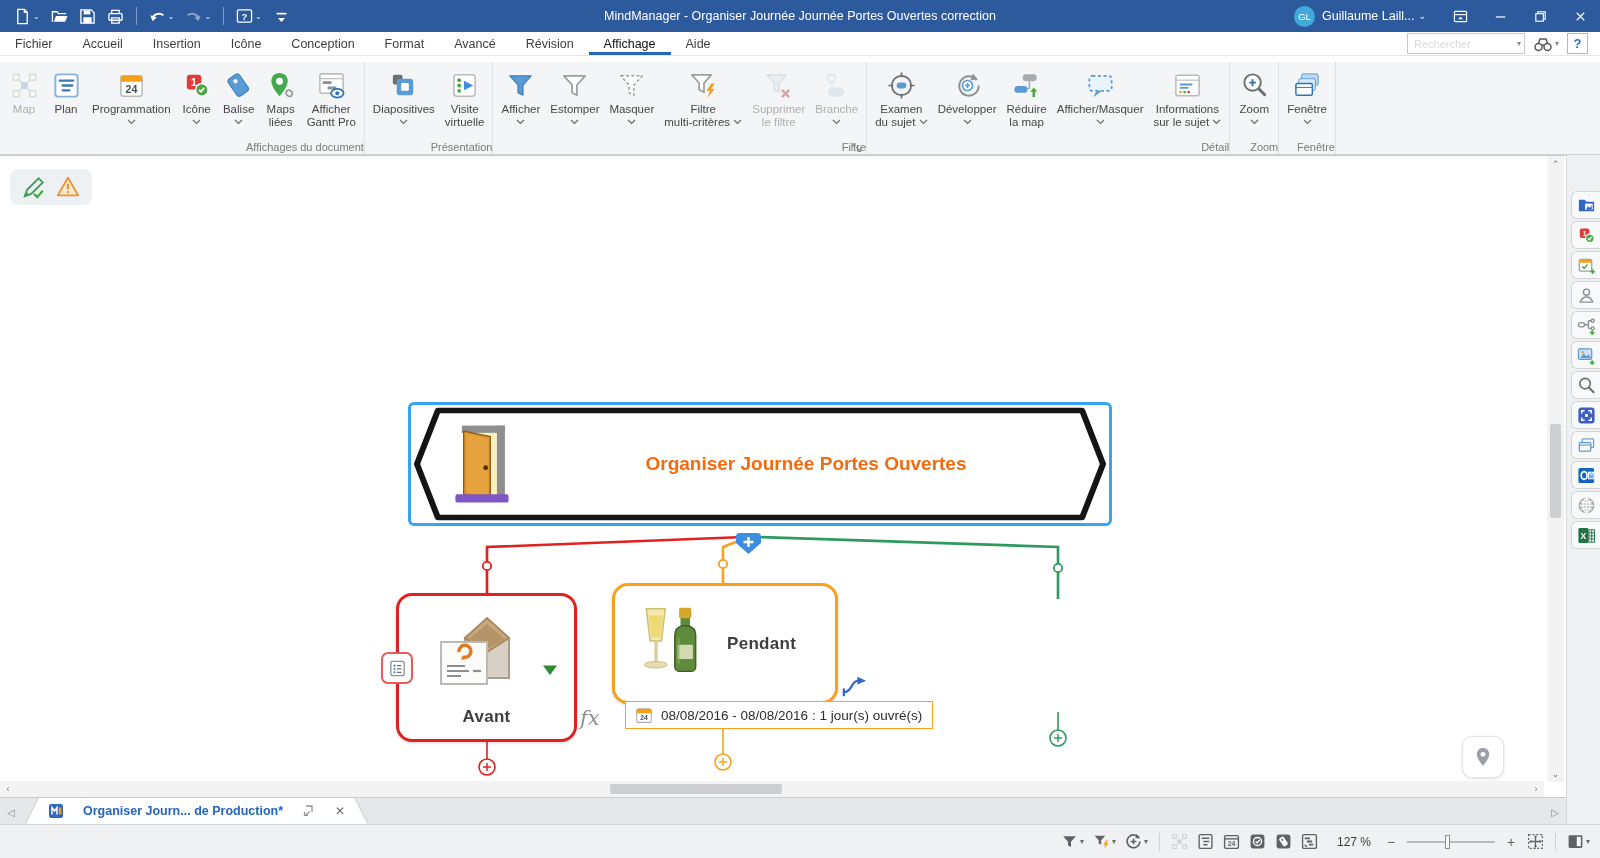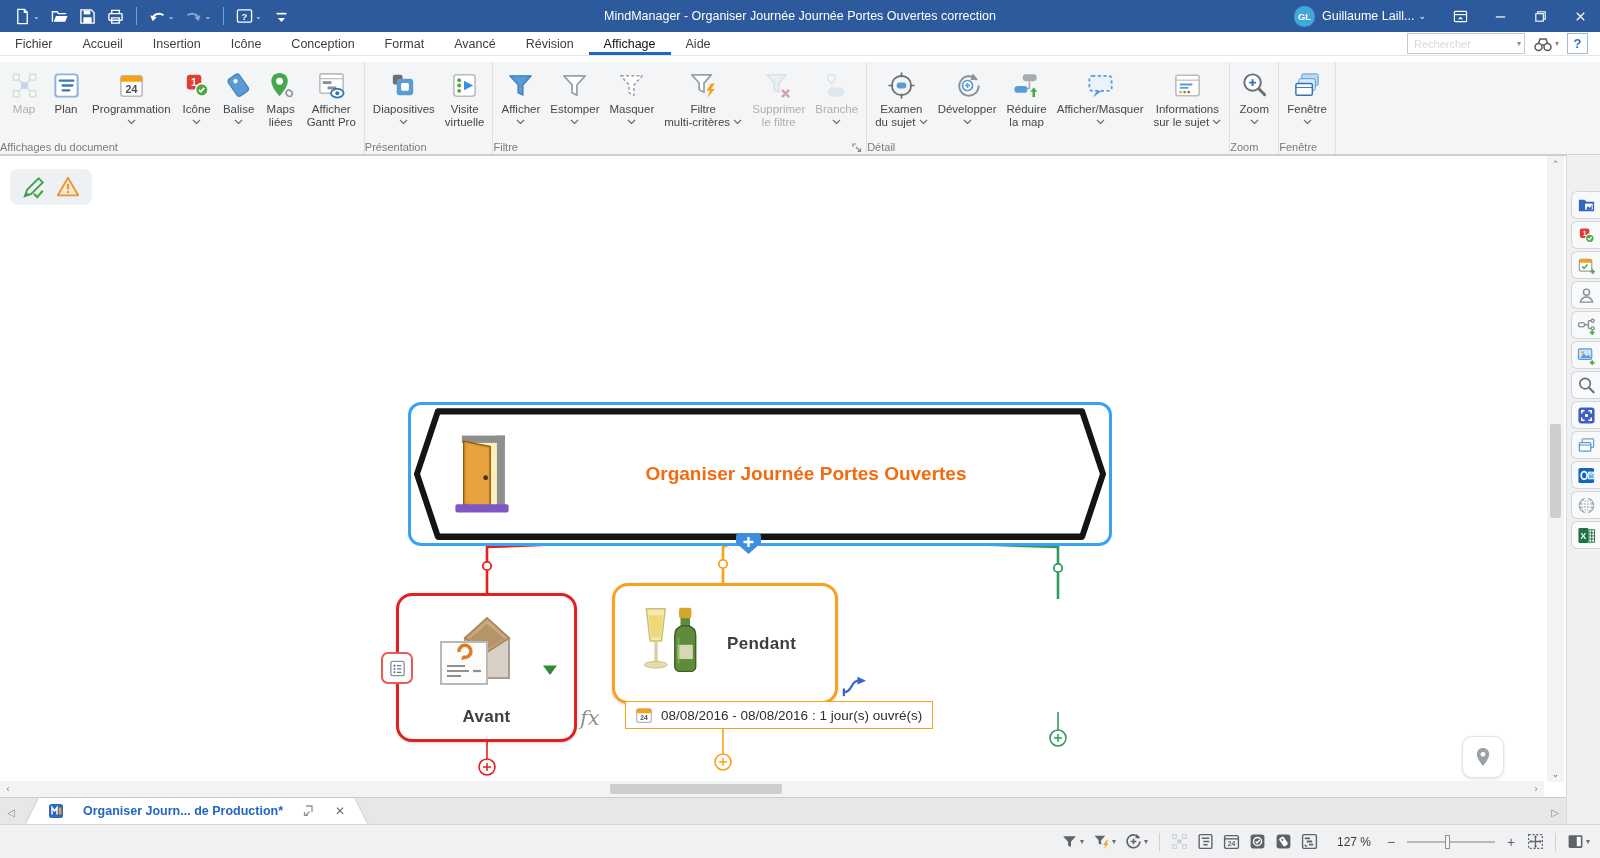--- a/index.html
+++ b/index.html
@@ -10,21 +10,21 @@
   
   .titlebar{position:absolute;top:0;left:0;right:0;height:32px;background:#2d5a9c;display:flex;align-items:center;color:#fff}
   .qat{display:flex;align-items:center;gap:3px;padding-left:10px}
   .qbtn{display:flex;align-items:center;gap:2px;height:24px;padding:0 4px;border-radius:3px;cursor:default}
   .qbtn svg{width:17px;height:17px;display:block}
   .qbtn.dim svg{opacity:.45}
   .qsep{width:1px;height:18px;background:rgba(255,255,255,.4);margin:0 5px}
   .qcaret{font-size:8px;opacity:.9}
   .tb-title{position:absolute;left:300px;right:300px;text-align:center;font-size:12.5px;color:#fff;pointer-events:none;white-space:nowrap}
   .tb-right{margin-left:auto;display:flex;align-items:center;padding-right:0}
-  .avatar{width:21px;height:21px;border-radius:50%;background:#41a8dc;color:#fff;font-size:9.5px;font-weight:bold;display:flex;align-items:center;justify-content:center;margin-right:7px}
+  .avatar{width:21px;height:21px;border-radius:50%;background:#41a8dc;color:#fff;font-size:9.5px;font-weight:normal;display:flex;align-items:center;justify-content:center;margin-right:7px}
   .username{font-size:12.5px;margin-right:4px;white-space:nowrap}
   .ucaret{font-size:9px;margin-right:14px}
   .winbtn{width:40px;height:32px;display:flex;align-items:center;justify-content:center;font-size:13px}
   .winbtn svg{width:15px;height:15px}
 
   
   .ribbontabs{position:absolute;top:32px;left:0;right:0;height:24px;background:#fff;border-bottom:1px solid #e4e5e7;display:flex;align-items:stretch}
   .rtab{padding:0 15px;font-size:12.5px;color:#3d3d3d;display:flex;align-items:center;cursor:default}
   .rtab.active{font-weight:normal;color:#111;box-shadow:inset 0 -3px 0 #2166c0}
   .rt-right{margin-left:auto;display:flex;align-items:center;gap:8px;padding-right:12px}
@@ -42,32 +42,32 @@
   .rgroup{position:relative;display:flex;flex-direction:column;border-right:1px solid #e0e1e3;padding:3px 3px 15px}
   .rbuttons{display:flex;align-items:flex-start;flex:1}
   .rbtn{display:flex;flex-direction:column;align-items:center;padding:2px 5px 0;min-width:42px;border-radius:3px;cursor:default}
   .ricon{height:36px;display:flex;align-items:center;justify-content:center}
   .ricon svg{width:31px;height:31px;display:block}
   .rlabel{font-size:11.5px;color:#464646;text-align:center;line-height:13px;white-space:nowrap}
   .rbtn.disabled .rlabel{color:#aeaeae}
   .rbtn.disabled .ricon{opacity:.45;filter:grayscale(35%)}
   .chev{display:inline-block;width:9px;height:6px;vertical-align:1px}
   .chev svg{width:9px;height:6px;display:block;margin:0 auto}
-  .rgroup-label{position:absolute;bottom:1px;left:0;right:0;text-align:left;font-size:11px;color:#7b7b7b;white-space:nowrap}
+  .rgroup-label{position:absolute;bottom:1px;left:0;right:0;text-align:right;font-size:11px;color:#7b7b7b;white-space:nowrap}
   .launcher{position:absolute;right:3px;bottom:2px;width:12px;height:12px}
   .launcher svg{width:12px;height:12px}
 
   
   .canvas{position:absolute;top:155px;left:0;width:1566px;height:642px;background:#fff;border-top:1px solid #c9cacc;overflow:hidden}
   .alert-pill{position:absolute;left:10px;top:13px;height:36px;display:flex;align-items:center;gap:10px;background:#eef1f4;border-radius:8px;padding:0 12px}
   .alert-pill svg{width:24px;height:24px;display:block}
 
   #connectors{position:absolute;left:0;top:0;z-index:1;pointer-events:none}
 
-  .central-sel{position:absolute;left:408px;top:246px;width:704px;height:144px;border:3px solid #36a3f3;border-radius:13px;background:#fff;z-index:2}
+  .central-sel{position:absolute;left:408px;top:246px;width:704px;height:124px;border:3px solid #36a3f3;border-radius:6px;background:#fff;z-index:2}
   .central-shape{position:absolute;inset:1px}
   .central-shape svg{width:100%;height:100%;display:block}
   .central-content{position:absolute;left:38px;right:26px;top:0;bottom:0;display:flex;align-items:center;gap:14px;z-index:2}
   .door{width:66px;height:86px;flex:0 0 auto}
   .central-text{flex:1;text-align:center;font-weight:bold;font-size:19px;line-height:26px;color:#f26b0f}
   .collapse-badge{position:absolute;left:736px;top:377px;width:25px;height:21px;z-index:3}
   .collapse-badge svg{width:100%;height:100%;display:block}
 
   .topic{position:absolute;background:#fff;border:3px solid #888;border-radius:16px;z-index:2;box-shadow:0 1px 3px rgba(0,0,0,.18)}
   .topic-label{font-weight:bold;font-size:17px;color:#3e3e3e;letter-spacing:.3px}

